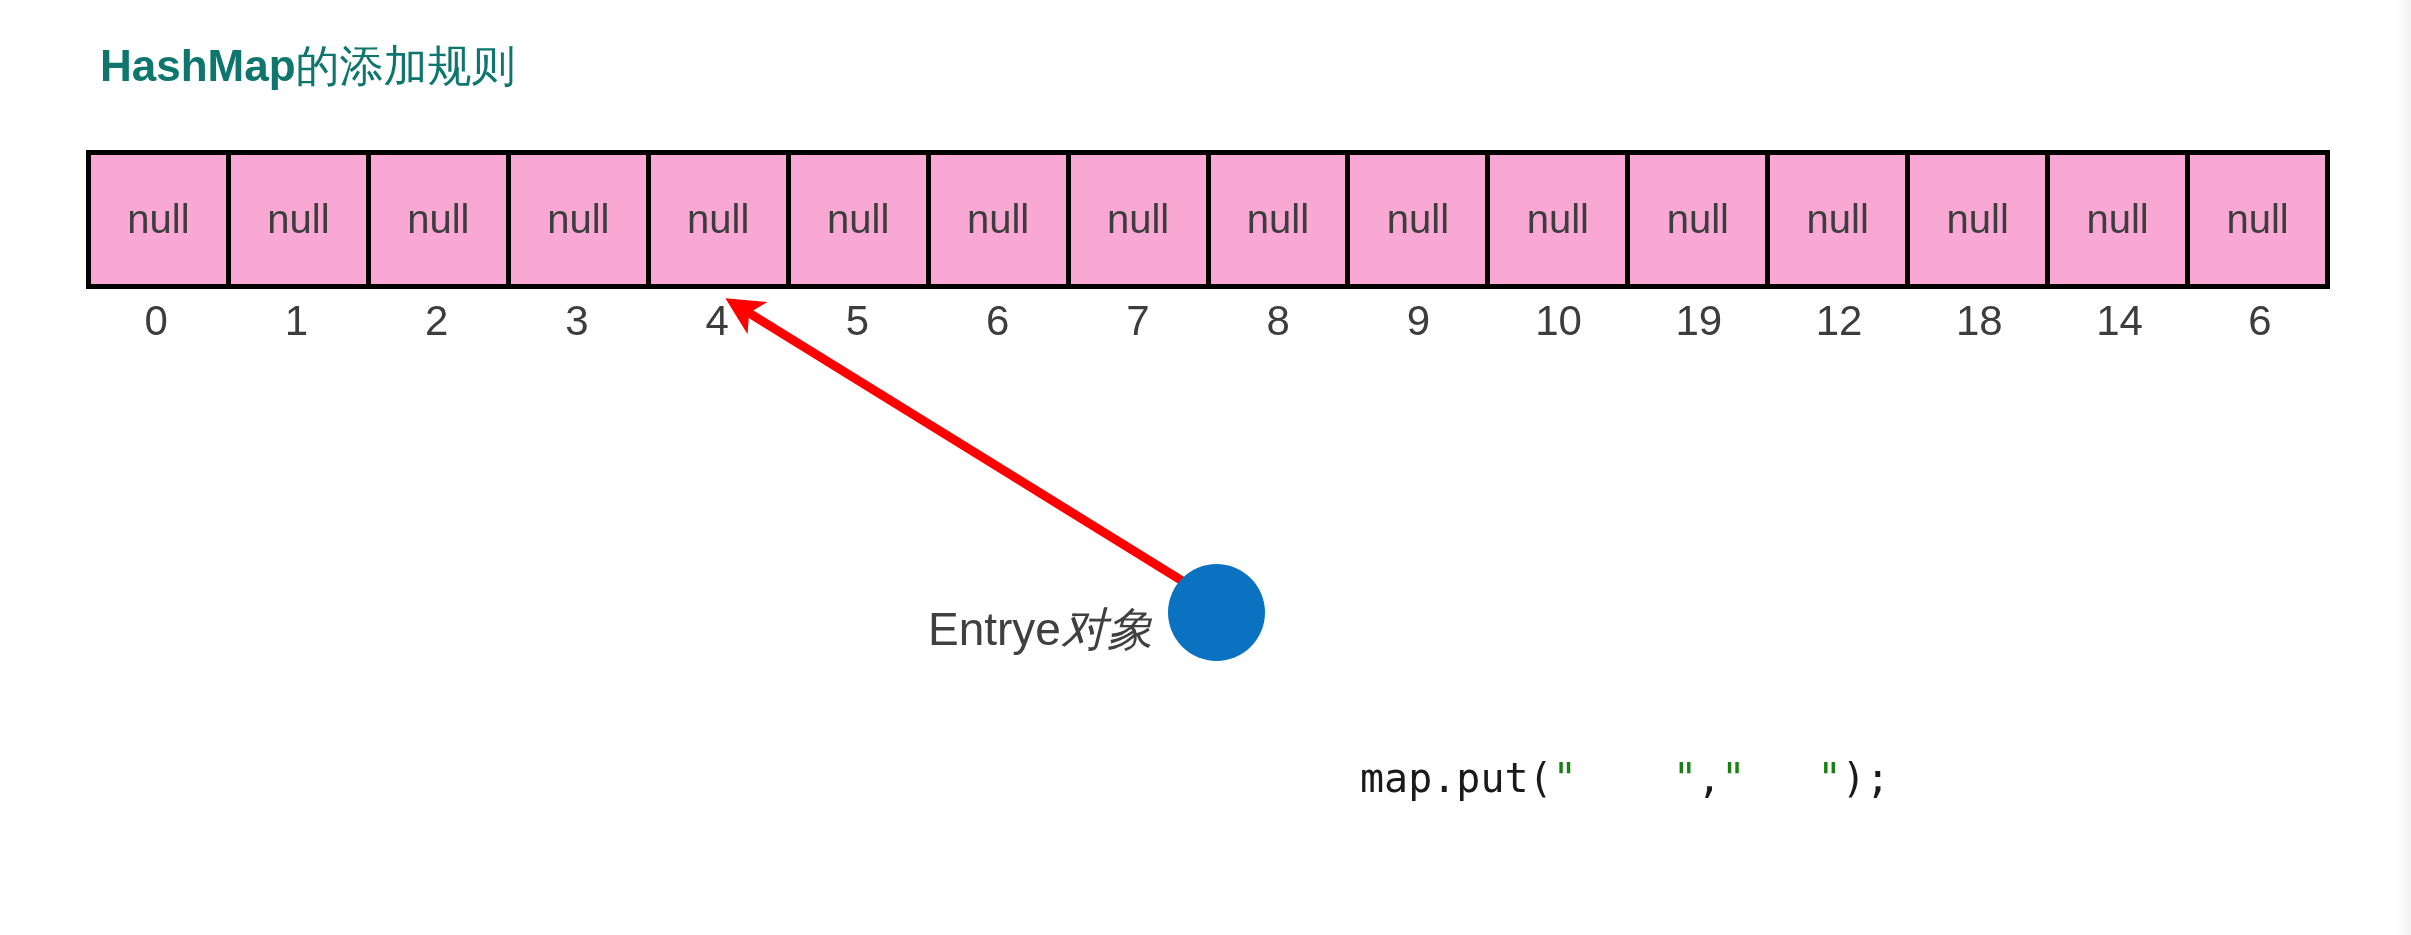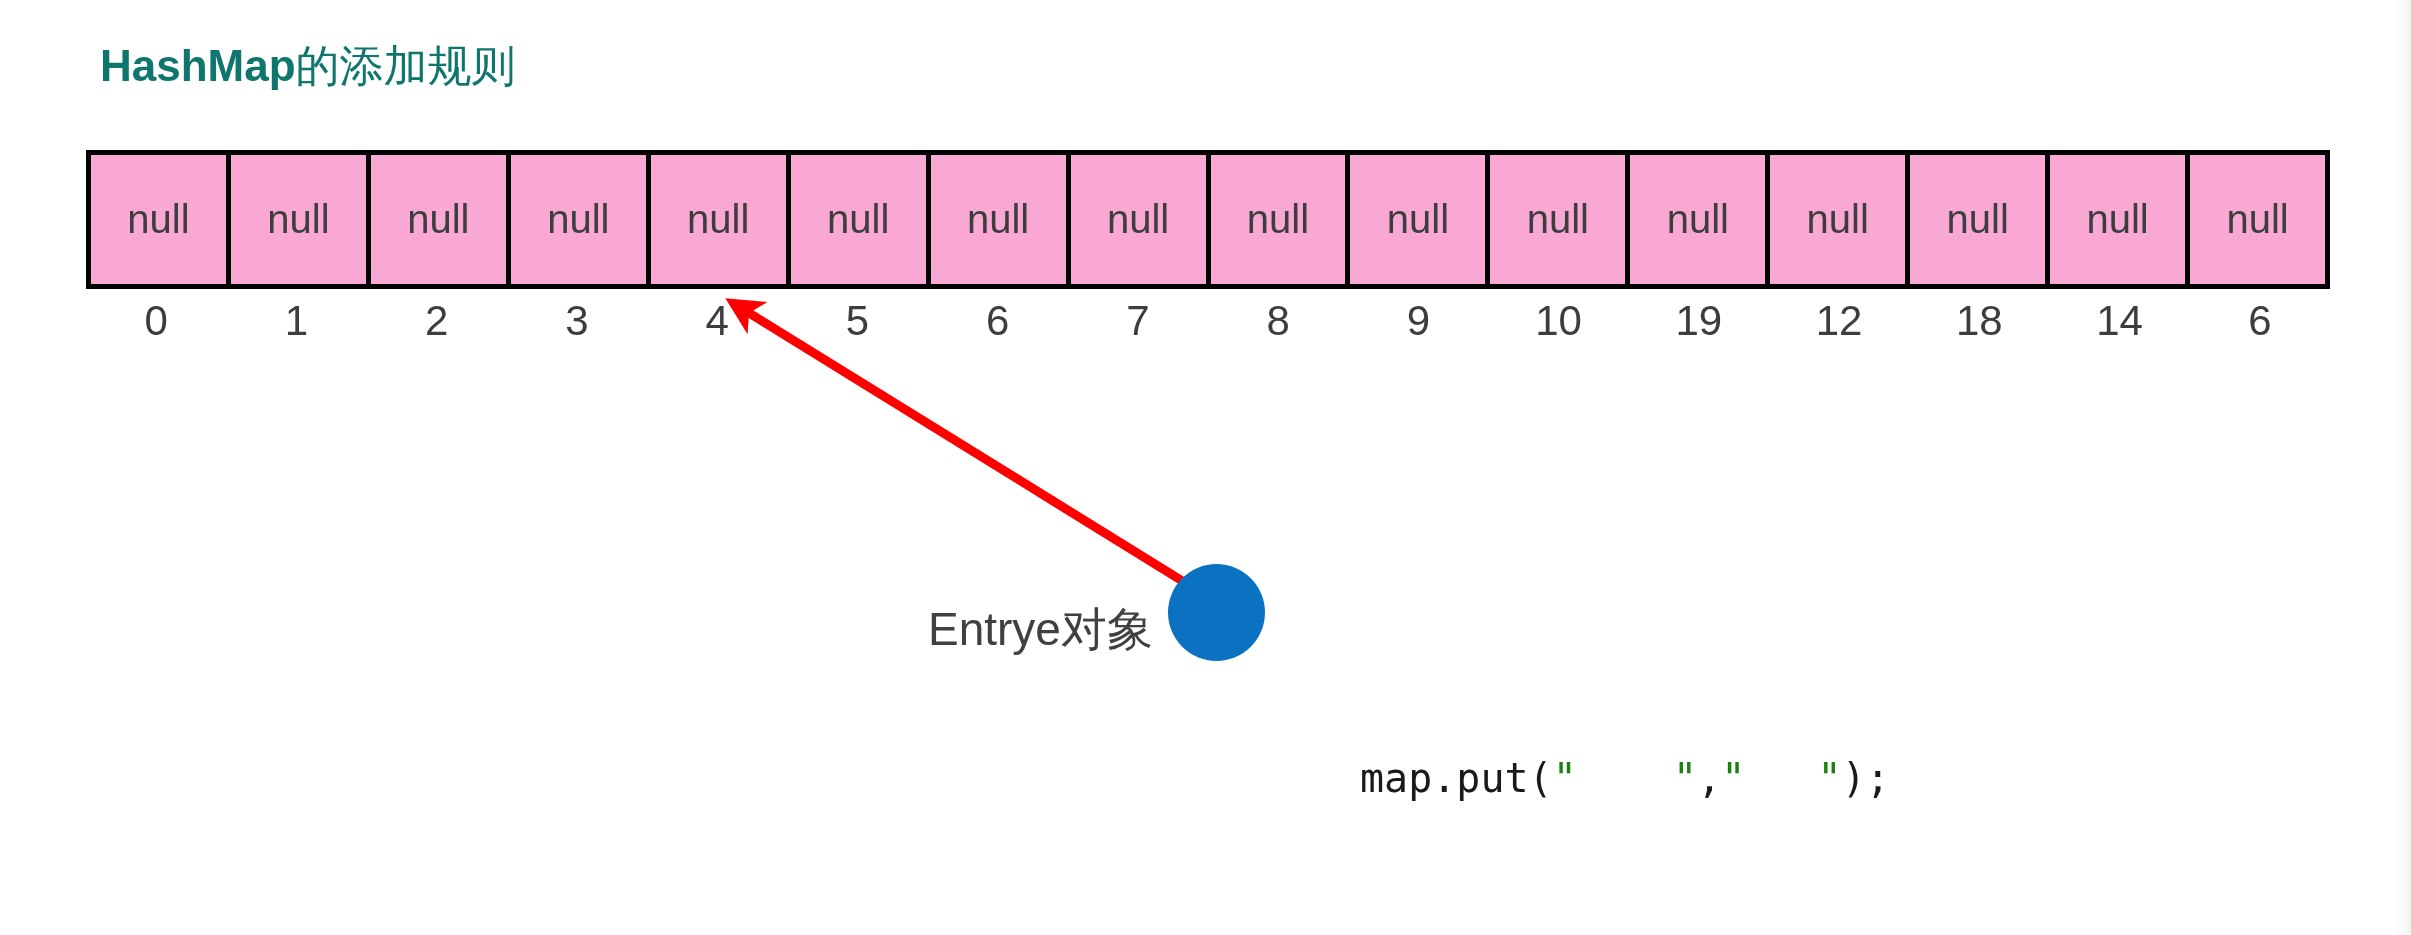--- a/index.html
+++ b/index.html
@@ -112,20 +112,21 @@
     position: absolute;
     left: 928px;
     top: 600px;
     font-size: 46px;
     line-height: 58px;
     color: #404040;
     white-space: nowrap;
   }
   #entry-label .cjk {
     font-family: "DejaVu Serif", serif;
+    font-style: italic;
   }
   #entry-circle {
     position: absolute;
     left: 1168px;
     top: 564px;
     width: 97px;
     height: 97px;
     border-radius: 50%;
     background: #0a72c0;
   }

